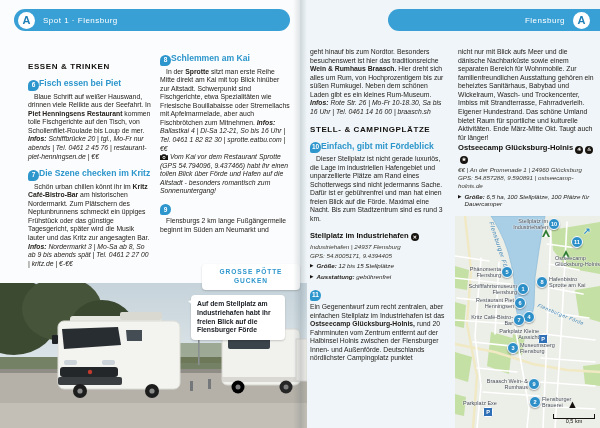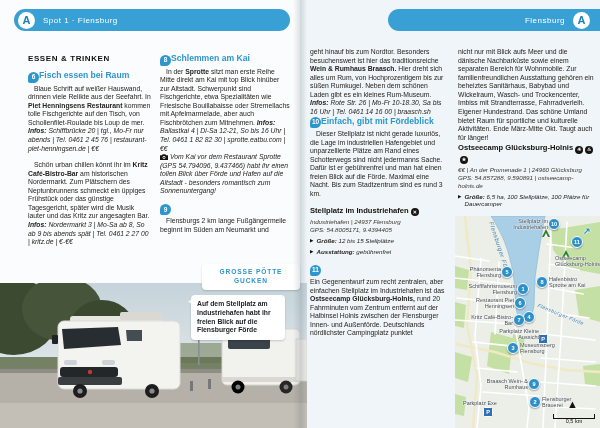--- a/index.html
+++ b/index.html
@@ -14,21 +14,21 @@
   #hdr-right{left:388px;width:212px;border-radius:11px 0 0 11px;justify-content:flex-end;padding-right:10px;}
   .logo{flex:none;width:17px;height:17px;border-radius:50%;background:#fff;color:#1d7fb5;
         font-weight:bold;font-size:11px;display:flex;align-items:center;justify-content:center;}
   .hdr-title{font-size:8px;font-weight:normal;letter-spacing:.5px;}
   
   .col{position:absolute;font-size:6.8px;line-height:1.26;}
   #col-l1{left:28px;top:54px;width:124px;}
   #col-l2{left:160px;top:54px;width:130px;}
   #col-r1{left:310px;top:48px;width:136px;}
   #col-r2{left:458px;top:48px;width:136px;}
-  .sec-h{font-size:8px;font-weight:bold;letter-spacing:.6px;color:#14110e;margin:0 0 7px;}
+  .sec-h{font-size:8px;font-weight:bold;letter-spacing:.6px;color:#14110e;margin:8px 0 7px;}
   .sec-h.later{margin-top:11px;}
   .item{margin-bottom:8px;}
   .item-h{display:flex;align-items:flex-start;margin-bottom:2px;}
   .pin-num{flex:none;width:11px;height:11px;margin-top:0.5px;background:#2d96cc;color:#fff;
            font-size:6.5px;font-weight:bold;display:flex;align-items:center;justify-content:center;
            border-radius:50% 50% 50% 2px;}
   .item-title{color:#2d96cc;font-weight:bold;font-size:8.6px;line-height:1.08;}
   p.body{margin:0;}
   p.ind{text-indent:6px;}
   .seg-b{font-weight:bold;}
@@ -97,25 +97,29 @@
   <header class="hdr" id="hdr-right">
     <div class="hdr-title">Flensburg</div>
     <div class="logo">A</div>
   </header>
 
   <section class="col" id="col-l1">
     <h2 class="sec-h">ESSEN &amp; TRINKEN</h2>
     <article class="item">
       <div class="item-h">
         <span class="pin-num">6</span>
-        <span class="item-title">Fisch essen bei Raum</span>
+        <span class="item-title">Fisch essen bei Piet</span>
       </div>
       <p class="body ind"><span class="seg-n">Blaue Schrift auf weißer Hauswand, drinnen viele Relikte aus der Seefahrt. In </span><span class="seg-b">Piet Henningsens Restaurant</span><span class="seg-n"> kommen tolle Fischgerichte auf den Tisch, von Schollenfilet-Roulade bis Loup de mer. </span><span class="seg-bi">Infos:</span><span class="seg-i"> Schiffbrücke 20 | tgl., Mo-Fr nur abends | Tel. 0461 2 45 76 | restaurant-piet-henningsen.de | €€</span></p>
     </article>
     <article class="item">
+      <div class="item-h">
+        <span class="pin-num">7</span>
+        <span class="item-title">Die Szene checken im Kritz</span>
+      </div>
       <p class="body ind"><span class="seg-n">Schön urban chillen könnt ihr im </span><span class="seg-b">Kritz Café-Bistro-Bar</span><span class="seg-n"> am historischen Nordermarkt. Zum Plätschern des Neptunbrunnens schmeckt ein üppiges Frühstück oder das günstige Tagesgericht, später wird die Musik lauter und das Kritz zur angesagten Bar. </span><span class="seg-bi">Infos:</span><span class="seg-i"> Nordermarkt 3 | Mo-Sa ab 8, So ab 9 bis abends spät | Tel. 0461 2 27 00 | kritz.de | €-€€</span></p>
     </article>
   </section>
 
   <section class="col" id="col-l2">
     <article class="item">
       <div class="item-h">
         <span class="pin-num">8</span>
         <span class="item-title">Schlemmen am Kai</span>
       </div>
@@ -189,20 +193,21 @@
       <rect x="190" y="98" width="3" height="10" fill="#74787a"></rect>
       <rect x="208" y="96" width="3" height="10" fill="#74787a"></rect>
     </svg>
   </div>
 
   <div id="cap-title">GROSSE PÖTTE GUCKEN</div>
   <div id="cap-bubble">Auf dem Stellplatz am Industriehafen habt ihr freien Blick auf die Flensburger Förde</div>
 
   <section class="col" id="col-r1">
     <p class="body item"><span class="seg-n">geht hinauf bis zum Nordtor. Besonders besuchenswert ist hier das traditionsreiche </span><span class="seg-b">Wein &amp; Rumhaus Braasch.</span><span class="seg-n"> Hier dreht sich alles um Rum, von Hochprozentigem bis zur süßen Rumkugel. Neben dem schönen Laden gibt es ein kleines Rum-Museum. </span><span class="seg-bi">Infos:</span><span class="seg-i"> Rote Str. 26 | Mo-Fr 10-18.30, Sa bis 16 Uhr | Tel. 0461 14 16 00 | braasch.sh</span></p>
+    <h2 class="sec-h">STELL- &amp; CAMPINGPLÄTZE</h2>
     <article class="item">
       <div class="item-h">
         <span class="pin-num">10</span>
         <span class="item-title">Einfach, gibt mit Fördeblick</span>
       </div>
       <p class="body ind"><span class="seg-n">Dieser Stellplatz ist nicht gerade luxuriös, die Lage im industriellen Hafengebiet und unparzellierte Plätze am Rand eines Schotterwegs sind nicht jedermanns Sache. Dafür ist er gebührenfrei und man hat einen freien Blick auf die Förde. Maximal eine Nacht. Bis zum Stadtzentrum sind es rund 3 km.</span></p>
     </article>
     <div class="listing">
       <div class="listing-name">
         <span>Stellplatz im Industriehafen</span><span class="amenities"><span class="amenity">✕</span></span>

